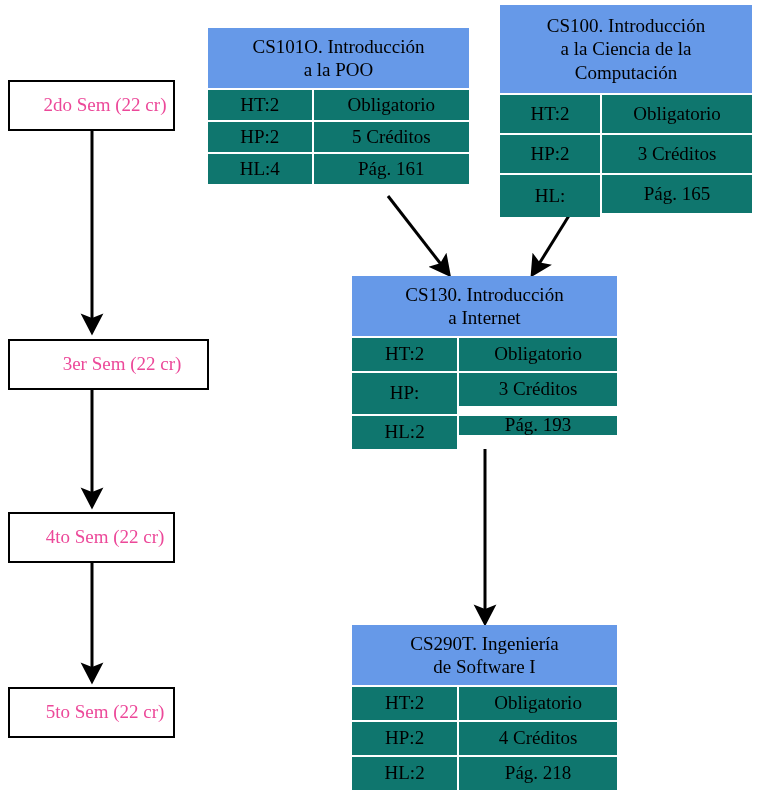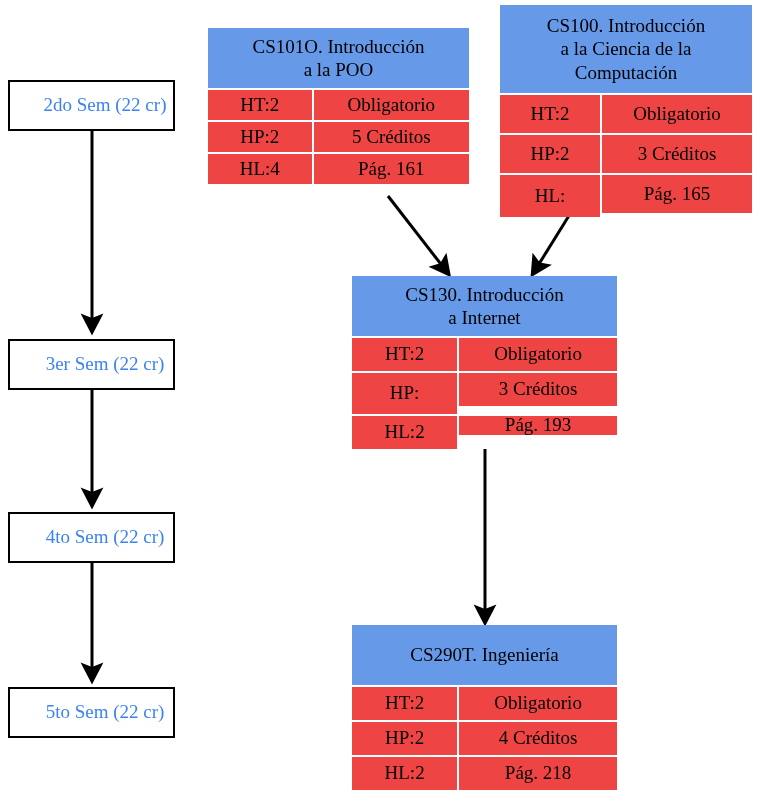--- a/index.html
+++ b/index.html
@@ -20,21 +20,21 @@
 
   
   .sem-box {
     position: absolute;
     box-sizing: border-box;
     border: 2px solid #000000;
     background: #ffffff;
     display: flex;
     align-items: center;
     justify-content: center;
-    color: #3b82f6;
+    color: #ec4899;
     font-size: 19px;
     line-height: 1.1;
     white-space: nowrap;
     padding-left: 27px;
   }
 
   
   .course {
     position: absolute;
     box-sizing: border-box;
@@ -54,21 +54,21 @@
     padding: 2px 4px;
     box-sizing: border-box;
   }
   .course .row {
     display: flex;
     flex-direction: row;
     margin-top: 2px;
     box-sizing: border-box;
   }
   .course .cell {
-    background: #ef4444;
+    background: #0f766e;
     color: #000000;
     font-size: 19px;
     display: flex;
     align-items: center;
     justify-content: center;
     box-sizing: border-box;
     line-height: 1.1;
     white-space: nowrap;
   }
   .course .cell.left {
@@ -108,21 +108,21 @@
     <line x1="388" y1="196" x2="447" y2="272" stroke="#000000" stroke-width="3" marker-end="url(#ah)"></line>
     <line x1="570" y1="214" x2="534" y2="272" stroke="#000000" stroke-width="3" marker-end="url(#ah)"></line>
 
     <line x1="485" y1="442" x2="485" y2="620" stroke="#000000" stroke-width="3" marker-end="url(#ah)"></line>
   </svg>
 
   <div class="sem-box" style="left:8px; top:80px; width:167px; height:51px;">
     <span>2do Sem (22 cr)</span>
   </div>
 
-  <div class="sem-box" style="left:8px; top:339px; width:167px; height:51px;">
+  <div class="sem-box" style="left:8px; top:339px; width:201px; height:51px;">
     <span>3er Sem (22 cr)</span>
   </div>
 
   <div class="sem-box" style="left:8px; top:512px; width:167px; height:51px;">
     <span>4to Sem (22 cr)</span>
   </div>
 
   <div class="sem-box" style="left:8px; top:687px; width:167px; height:51px;">
     <span>5to Sem (22 cr)</span>
   </div>
@@ -188,20 +188,21 @@
     <div class="row">
       <div class="cell left" style="height:33px;">HL:2</div>
       <div class="cell right" style="height:19px;">Pág. 193</div>
     </div>
   </div>
 
   <div class="course" style="left:352px; top:625px; width:265px;">
     <div class="title" style="height:60px;">
       <div>
         <div>CS290T. Ingeniería</div>
+        <div>de Software I</div>
       </div>
     </div>
     <div class="row">
       <div class="cell left" style="height:33px;">HT:2</div>
       <div class="cell right" style="height:33px;">Obligatorio</div>
     </div>
     <div class="row">
       <div class="cell left" style="height:33px;">HP:2</div>
       <div class="cell right" style="height:33px;">4 Créditos</div>
     </div>

